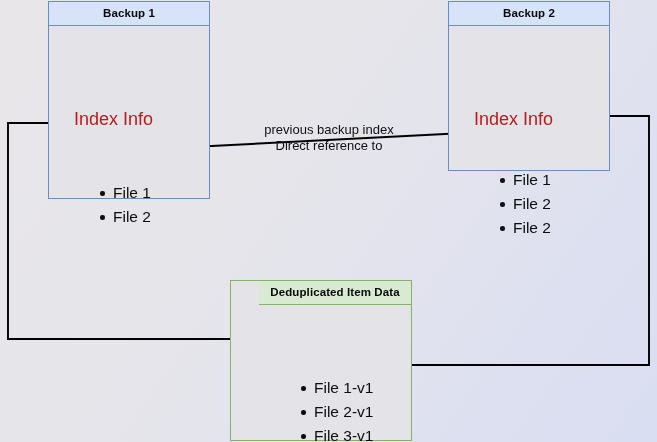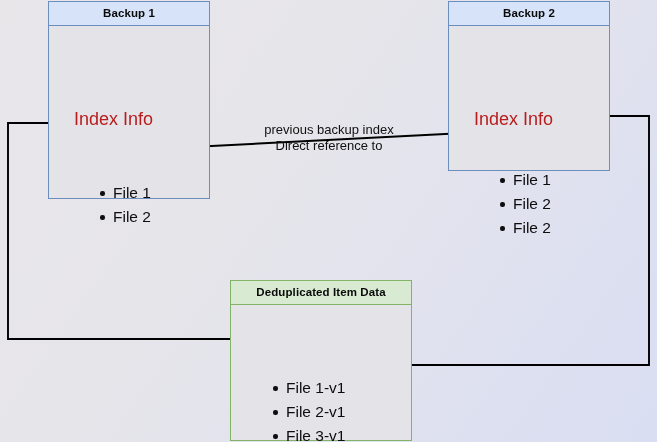--- a/index.html
+++ b/index.html
@@ -43,20 +43,21 @@
     background: #d6e3f8;
     border-bottom: 1.4px solid #6c8ebf;
     letter-spacing: 0.1px;
   }
   .node .body {
     position: relative;
     flex: 1;
   }
   .node.green {
     border-color: #82b366;
+    padding-left: 28px;
   }
   .node.green .hdr {
     background: #d9ead3;
     border-bottom-color: #82b366;
   }
 
   .subtitle {
     position: absolute;
     font-size: 18px;
     color: #b91c1c;

